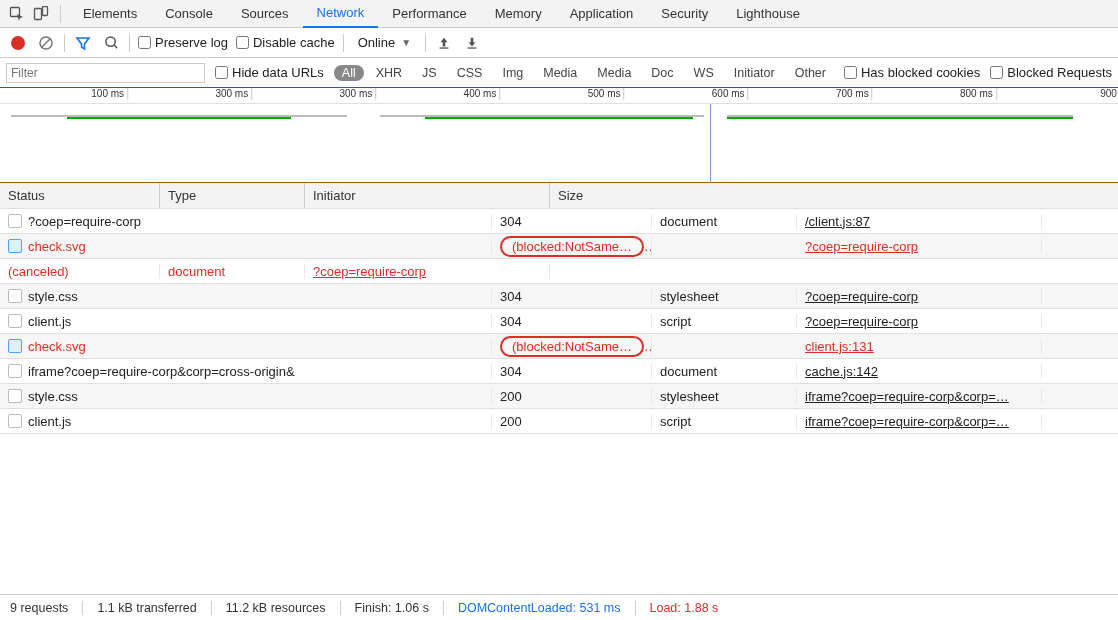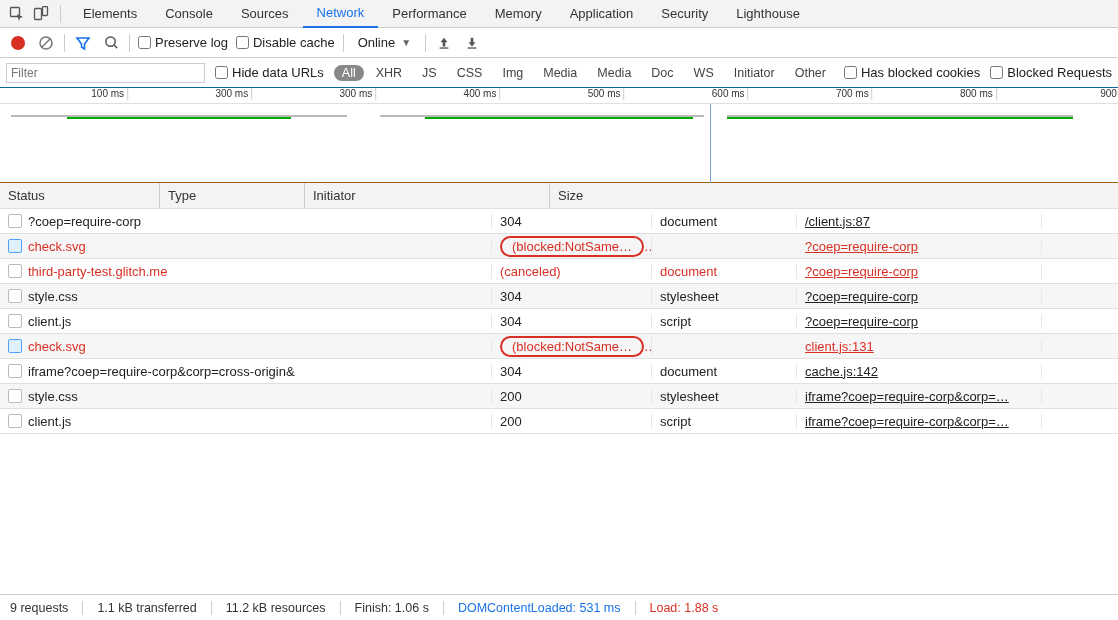--- a/index.html
+++ b/index.html
@@ -222,24 +222,20 @@
         <div class="cell name red">
           <span class="fileicon img"></span>
           <span>check.svg</span>
         </div>
         <div class="cell status red"><span class="highlight-oval">(blocked:NotSame…</span></div>
         <div class="cell type red"></div>
         <div class="cell init"><span class="underline red">?coep=require-corp</span></div>
         <div class="cell size"></div>
       </div>
       <div class="trow">
-        <div class="cell name red">
-          <span class="fileicon"></span>
-          <span>third-party-test.glitch.me</span>
-        </div>
         <div class="cell status red">(canceled)</div>
         <div class="cell type red">document</div>
         <div class="cell init"><span class="underline red">?coep=require-corp</span></div>
         <div class="cell size"></div>
       </div>
       <div class="trow">
         <div class="cell name">
           <span class="fileicon"></span>
           <span>style.css</span>
         </div>

